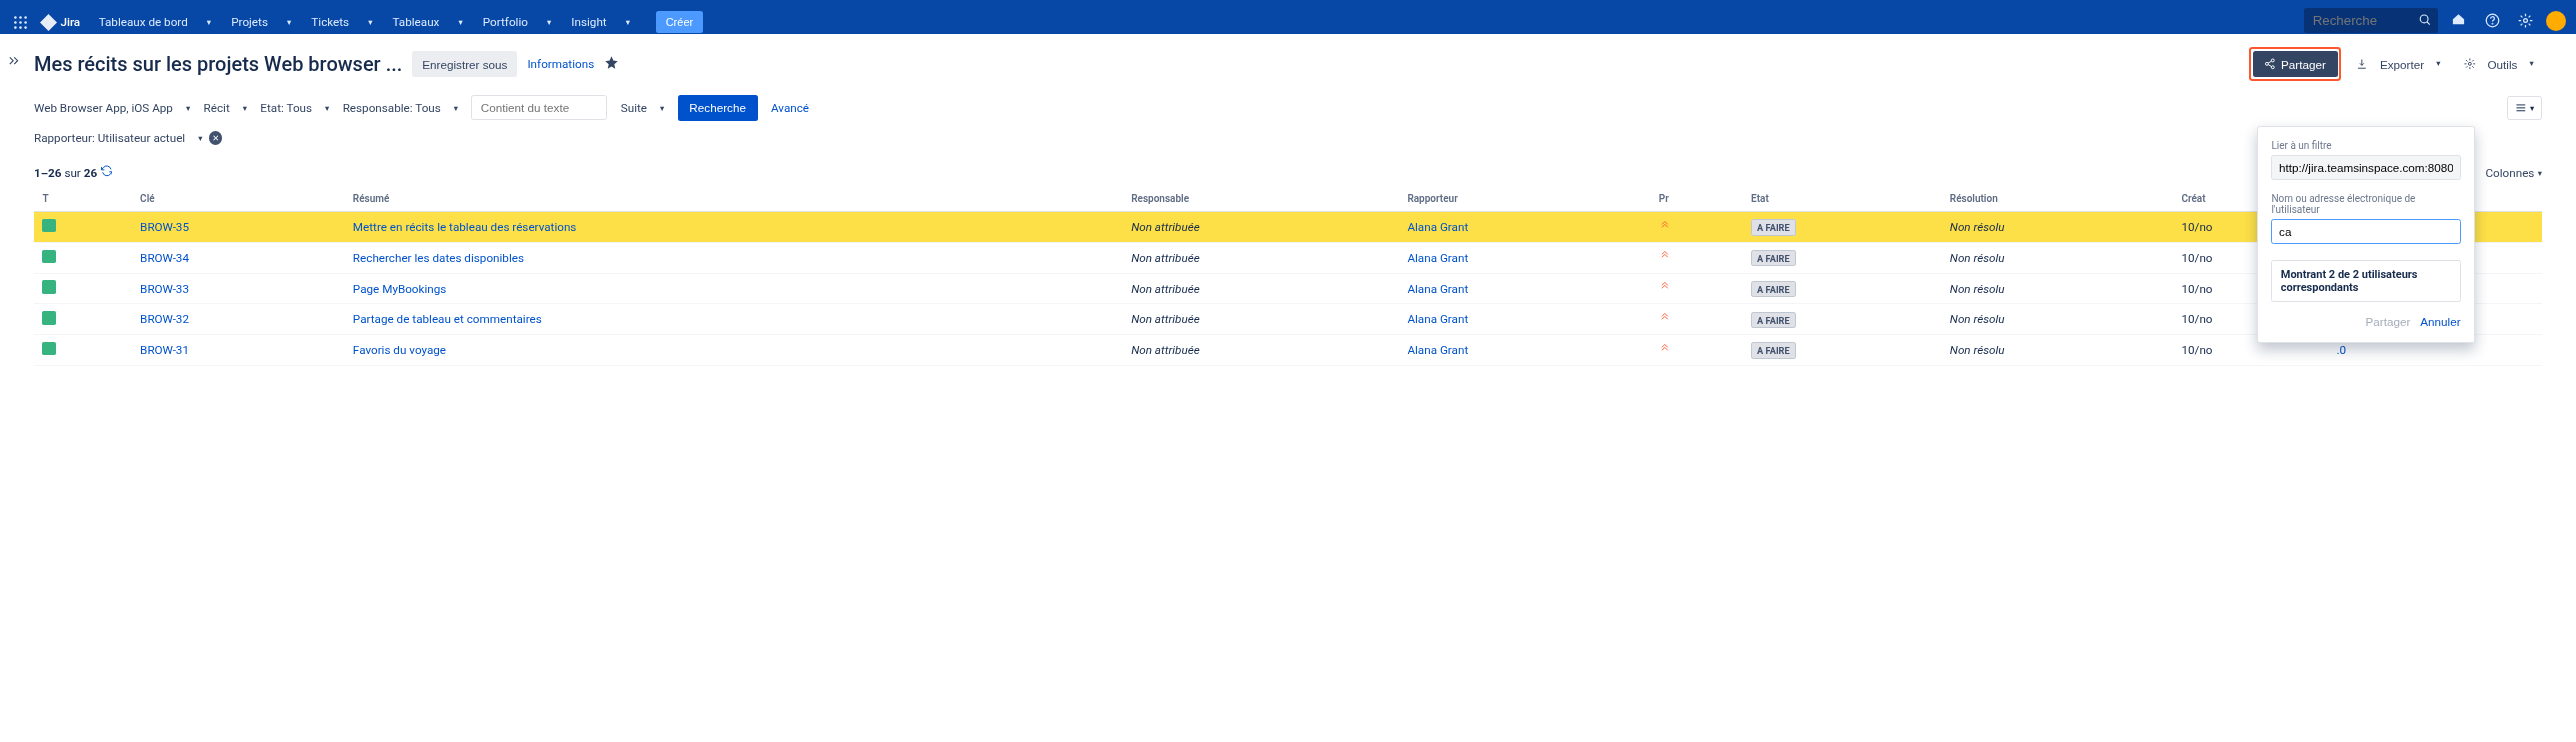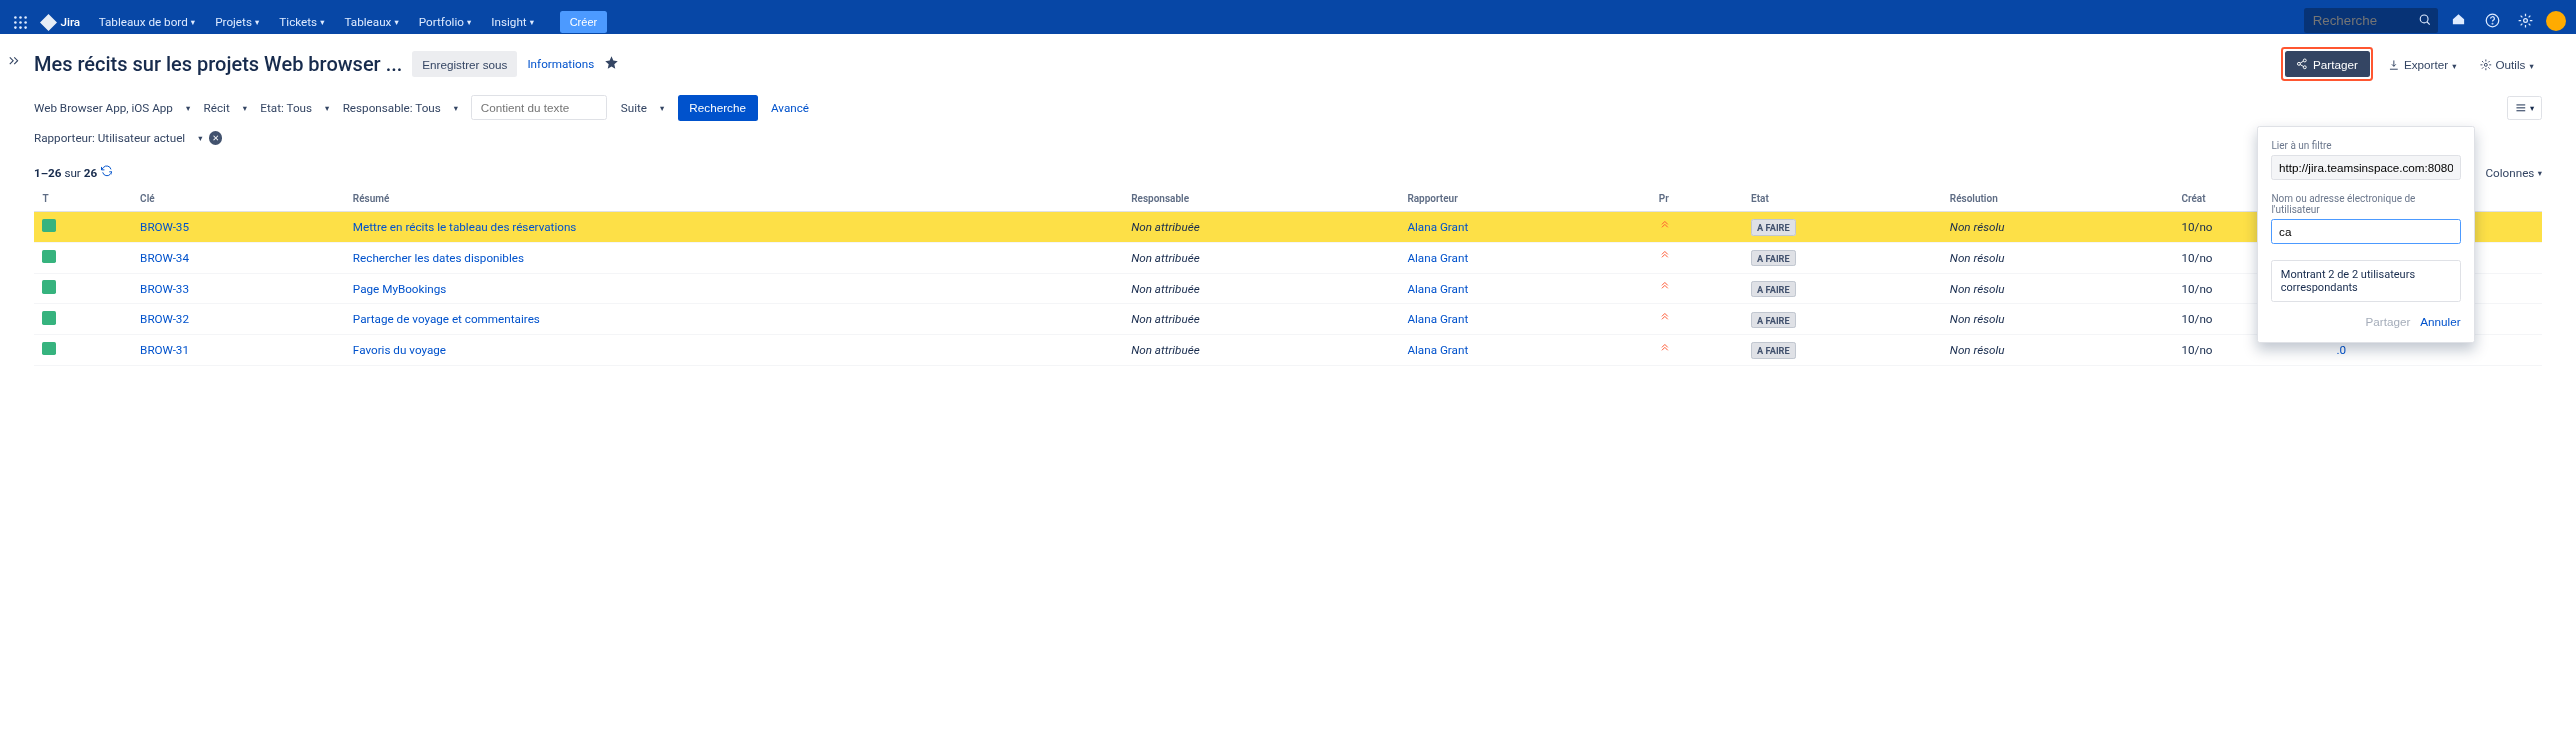--- a/index.html
+++ b/index.html
@@ -1,39 +1,39 @@
 <!DOCTYPE html>
 <html style="font-size:13.4px"><head>
 <meta charset="utf-8">
 <style>
 * { box-sizing: border-box; margin: 0; padding: 0; }
 body { font-family: -apple-system, BlinkMacSystemFont, "Segoe UI", Roboto, sans-serif; font-size: 11.7px; color: #172B4D; background: #fff; }
 .topnav { background: #0747A6; height: 34px; display: flex; align-items: flex-end; padding: 0 10px; color: #fff; }
 .topnav-left { display: flex; align-items: center; gap: 3.4px; }
 .app-switcher { width: 20px; height: 20px; display: flex; align-items: center; justify-content: center; cursor: pointer; }
 .jira-logo { display: flex; align-items: center; gap: 3.4px; margin: 0 6.7px; font-weight: 500; }
-.nav-item { padding: 0 8.4px; height: 24px; display: flex; align-items: center; gap: 3px; cursor: pointer; color: #DEEBFF; font-size: 11.7px; }
+.nav-item { padding: 0 8.4px; height: 24px; display: flex; align-items: center; gap: 19px; cursor: pointer; color: #DEEBFF; font-size: 11.7px; }
 .create-btn { background: #4C9AFF; color: #fff; border: none; padding: 5px 10px; border-radius: 2.5px; margin-left: 14px; cursor: pointer; font-size: 11px; }
 .topnav-right { margin-left: auto; display: flex; align-items: center; gap: 6.7px; }
 .search-box { background: rgba(9,30,66,0.48); border: none; padding: 5px 25px 5px 8.4px; border-radius: 2.5px; color: #DEEBFF; width: 134px; position: relative; }
 .search-wrap { position: relative; }
 .search-icon-top { position: absolute; right: 6.7px; top: 50%; transform: translateY(-50%); color: #DEEBFF; }
 .icon-btn { width: 27px; height: 27px; display: flex; align-items: center; justify-content: center; cursor: pointer; color: #DEEBFF; }
 .avatar { width: 20px; height: 20px; border-radius: 50%; background: #FFAB00; }
 .page { padding: 13.4px 34px; position: relative; }
 .expand-btn { position: absolute; left: 6.7px; top: 20px; cursor: pointer; color: #344563; }
 .page-header { display: flex; align-items: center; gap: 10px; margin-bottom: 13.4px; }
 .page-title { font-size: 20px; font-weight: 500; color: #172B4D; }
 .save-as-btn { background: rgba(9,30,66,0.08); border: none; padding: 6.7px 10px; border-radius: 2.5px; cursor: pointer; font-size: 11.7px; color: #344563; }
 .info-link { color: #0052CC; cursor: pointer; }
 .star-icon { color: #344563; cursor: pointer; }
 .header-actions { margin-left: auto; display: flex; align-items: center; gap: 6.7px; }
 .share-highlight { border: 2.5px solid #FF5630; border-radius: 3.4px; padding: 1.7px; }
 .share-btn { background: #344563; color: #fff; border: none; padding: 6.7px 11.7px; border-radius: 2.5px; cursor: pointer; display: flex; align-items: center; gap: 5px; font-size: 11.7px; }
-.action-btn { background: none; border: none; padding: 6.7px 8.4px; cursor: pointer; color: #344563; display: flex; align-items: flex-end; gap: 4px; font-size: 11.7px; }
+.action-btn { background: none; border: none; padding: 6.7px 8.4px; cursor: pointer; color: #344563; display: flex; align-items: flex-start; gap: 12px; font-size: 11.7px; }
 .filters { display: flex; align-items: center; gap: 13.4px; flex-wrap: wrap; margin-bottom: 6.7px; }
 .filter-chip { display: flex; align-items: center; gap: 13px; cursor: pointer; color: #344563; font-size: 11.7px; padding: 3.4px 0; }
 .text-filter { border: 1.7px solid #DFE1E6; border-radius: 2.5px; padding: 5px 8.4px; width: 136px; font-size: 11.7px; }
 .search-btn-main { background: #0052CC; color: #fff; border: none; padding: 6.7px 11.7px; border-radius: 2.5px; cursor: pointer; font-size: 11.7px; }
 .advanced-link { color: #0052CC; cursor: pointer; }
 .view-toggle { margin-left: auto; border: 0.8px solid #DFE1E6; border-radius: 2.5px; padding: 5px 6.7px; cursor: pointer; display: flex; align-items: center; gap: 3.4px; }
 .filters-row2 { display: flex; align-items: center; gap: 6.7px; margin-bottom: 17px; }
 .remove-chip { background: #42526E; color: #fff; border-radius: 50%; width: 13.4px; height: 13.4px; display: inline-flex; align-items: center; justify-content: center; font-size: 8.4px; cursor: pointer; }
 .results-bar { display: flex; align-items: center; margin-bottom: 6.7px; }
 .results-count { font-size: 11.7px; color: #172B4D; }
@@ -47,21 +47,21 @@
 .key-link, .summary-link, .reporter-link, .version-link { color: #0052CC; cursor: pointer; }
 .assignee-italic { font-style: italic; color: #172B4D; }
 .priority-icon { color: #FF5630; }
 .status-lozenge { background: #DFE1E6; color: #42526E; font-size: 9.2px; font-weight: 700; padding: 1.7px 5px; border-radius: 2.5px; border: 0.8px solid #C1C7D0; }
 .resolution-italic { font-style: italic; }
 .popover { position: absolute; right: 101px; top: 92px; width: 218px; background: #fff; border: 0.8px solid #DFE1E6; border-radius: 2.5px; box-shadow: 0 6.7px 13.4px rgba(9,30,66,0.25); padding: 13.4px; z-index: 100; }
 .popover-label { font-size: 10px; color: #6B778C; margin-bottom: 3.4px; }
 .popover-input { width: 100%; border: 1.7px solid #DFE1E6; border-radius: 2.5px; padding: 5px 6.7px; font-size: 11.7px; margin-bottom: 13.4px; background: #F4F5F7; }
 .popover-input.focused { border-color: #4C9AFF; background: #fff; }
 .dropdown-results { border: 0.8px solid #DFE1E6; border-radius: 2.5px; margin-top: 3.4px; overflow: hidden; }
-.dropdown-header { padding: 6.7px 8.4px; font-size: 11px; font-weight: 400; color: #172B4D; }
+.dropdown-header { padding: 6.7px 8.4px; font-size: 11px; font-weight: 700; color: #172B4D; }
 .dropdown-item { padding: 5px 8.4px; display: flex; align-items: center; gap: 6.7px; cursor: pointer; font-size: 11px; }
 .dropdown-item.highlighted { background: #F4F5F7; }
 .user-avatar-sm { width: 13.4px; height: 13.4px; border-radius: 1.7px; background: #8993A4; flex-shrink: 0; }
 .popover-actions { display: flex; justify-content: flex-end; gap: 10px; margin-top: 13.4px; }
 .popover-share-btn { background: none; border: none; color: #A5ADBA; cursor: pointer; font-size: 11.7px; }
 .popover-cancel-btn { background: none; border: none; color: #0052CC; cursor: pointer; font-size: 11.7px; }
 .chevron { font-size: 8.4px; }
 .bold-match { font-weight: 700; }
 </style>
 </head>
@@ -305,21 +305,21 @@
                 <path d="M6 15l6-6 6 6M6 9l6-6 6 6"></path>
               </svg></span></td>
     <td><span class="status-lozenge">A FAIRE</span></td>
     <td><span class="resolution-italic">Non résolu</span></td>
     <td>10/no</td>
     <td><span class="version-link">eta</span></td>
         </tr>
         <tr>
     <td><span class="issue-type-icon"></span></td>
     <td><span class="key-link">BROW-32</span></td>
-    <td><span class="summary-link">Partage de voyage et commentaires</span></td>
+    <td><span class="summary-link">Partage de tableau et commentaires</span></td>
     <td><span class="assignee-italic">Non attribuée</span></td>
     <td><span class="reporter-link">Alana Grant</span></td>
     <td><span class="priority-icon"><svg width="11.7" height="11.7" viewBox="0 0 24 24" fill="none" stroke="#FF5630" stroke-width="2">
                 <path d="M6 15l6-6 6 6M6 9l6-6 6 6"></path>
               </svg></span></td>
     <td><span class="status-lozenge">A FAIRE</span></td>
     <td><span class="resolution-italic">Non résolu</span></td>
     <td>10/no</td>
     <td><span class="version-link">.0</span></td>
         </tr>

